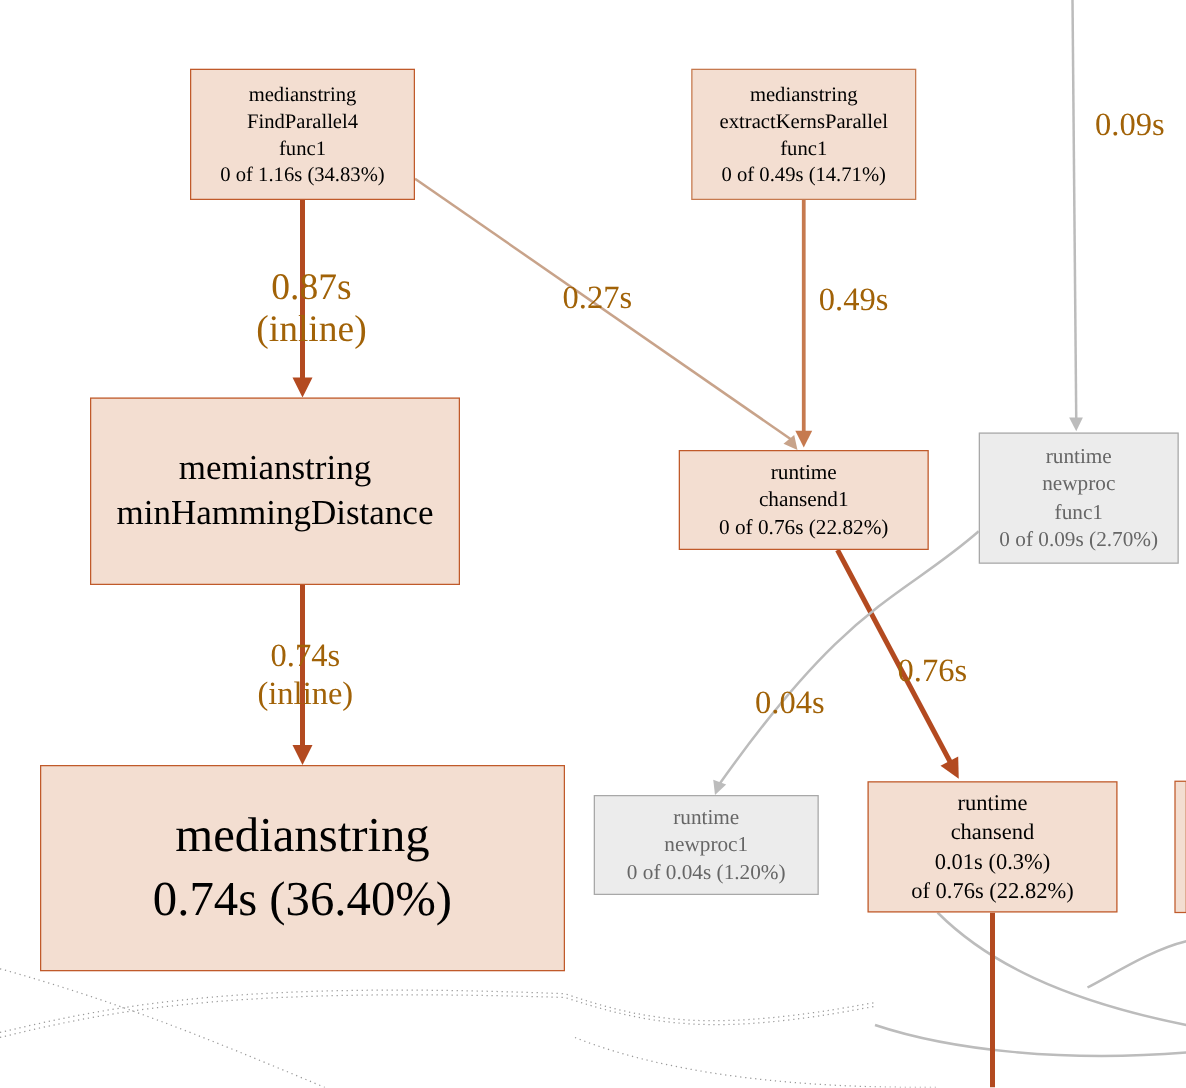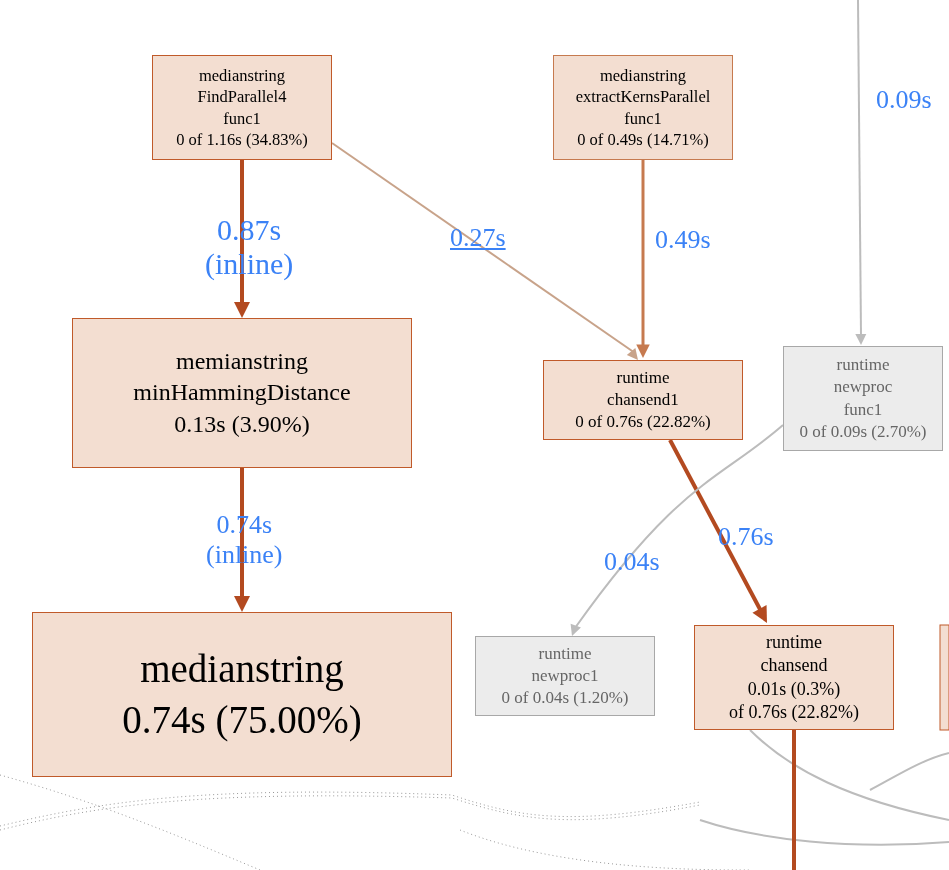--- a/index.html
+++ b/index.html
@@ -19,21 +19,21 @@
     display: flex;
     flex-direction: column;
     justify-content: center;
     align-items: center;
     box-sizing: border-box;
     line-height: 1.3;
   }
   .node span { display: block; }
   .edge-label {
     position: absolute;
-    color: #3b82f6;
+    color: #a16207;
     white-space: nowrap;
     text-align: center;
   }
   svg {
     position: absolute;
     top: 0;
     left: 0;
   }
   .dotted-path {
     fill: none;
@@ -85,57 +85,56 @@
     <span>FindParallel4</span>
     <span>func1</span>
     <span>0 of 1.16s (34.83%)</span>
   </div>
 <div class="node" style="left: 553px; top: 55px; width: 180px; height: 105px; background: rgb(243, 222, 209); border-color: rgb(198, 122, 79); color: rgb(0, 0, 0); font-size: 16.5px;">
     <span>medianstring</span>
     <span>extractKernsParallel</span>
     <span>func1</span>
     <span>0 of 0.49s (14.71%)</span>
   </div>
-<div class="node" style="left: 72px; top: 318px; width: 340px; height: 150px; background: rgb(243, 222, 209); border-color: rgb(192, 90, 42); color: rgb(0, 0, 0); font-size: 24px; text-align: center;">
+<div class="node" style="left: 72px; top: 318px; width: 296px; height: 150px; background: rgb(243, 222, 209); border-color: rgb(192, 90, 42); color: rgb(0, 0, 0); font-size: 28px; text-align: center;">
     <span>memianstring</span>
     <span>minHammingDistance</span>
-    <span>0.13s (3.90%)</span>
   </div>
 <div class="node" style="left: 543px; top: 360px; width: 200px; height: 80px; background: rgb(243, 222, 209); border-color: rgb(192, 90, 42); color: rgb(0, 0, 0); font-size: 17px;">
     <span>runtime</span>
     <span>chansend1</span>
     <span>0 of 0.76s (22.82%)</span>
   </div>
 <div class="node" style="left: 783px; top: 346px; width: 160px; height: 105px; background: rgb(236, 236, 236); border-color: rgb(168, 168, 168); color: rgb(102, 102, 102); font-size: 17px;">
     <span>runtime</span>
     <span>newproc</span>
     <span>func1</span>
     <span>0 of 0.09s (2.70%)</span>
   </div>
 <div class="node" style="left: 32px; top: 612px; width: 420px; height: 165px; background: rgb(243, 222, 209); border-color: rgb(192, 90, 42); color: rgb(0, 0, 0); font-size: 39px;">
     <span>medianstring</span>
-    <span>0.74s (75.00%)</span>
+    <span>0.74s (36.40%)</span>
   </div>
 <div class="node" style="left: 475px; top: 636px; width: 180px; height: 80px; background: rgb(236, 236, 236); border-color: rgb(168, 168, 168); color: rgb(102, 102, 102); font-size: 17px;">
     <span>runtime</span>
     <span>newproc1</span>
     <span>0 of 0.04s (1.20%)</span>
   </div>
 <div class="node" style="left: 694px; top: 625px; width: 200px; height: 105px; background: rgb(243, 222, 209); border-color: rgb(192, 90, 42); color: rgb(0, 0, 0); font-size: 18px;">
     <span>runtime</span>
     <span>chansend</span>
     <span>0.01s (0.3%)</span>
     <span>of 0.76s (22.82%)</span>
   </div>
 <div class="edge-label" style="left: 205px; top: 213px; font-size: 30px;">
     <span style="display: block;">0.87s</span>
     <span style="display: block;">(inline)</span>
   </div>
 <div class="edge-label" style="left: 450px; top: 223px; font-size: 26px;">
-    <span style="display: block; text-decoration: underline;">0.27s</span>
+    <span style="display: block;">0.27s</span>
   </div>
 <div class="edge-label" style="left: 616px; top: 225px; font-size: 26px;">
     <span style="display: block; margin-left: 39px;">0.49s</span>
   </div>
 <div class="edge-label" style="left: 876px; top: 85px; font-size: 26px;">
     <span style="display: block;">0.09s</span>
   </div>
 <div class="edge-label" style="left: 206px; top: 510px; font-size: 26px;">
     <span style="display: block; text-align: center;">0.74s</span>
     <span style="display: block;">(inline)</span>

